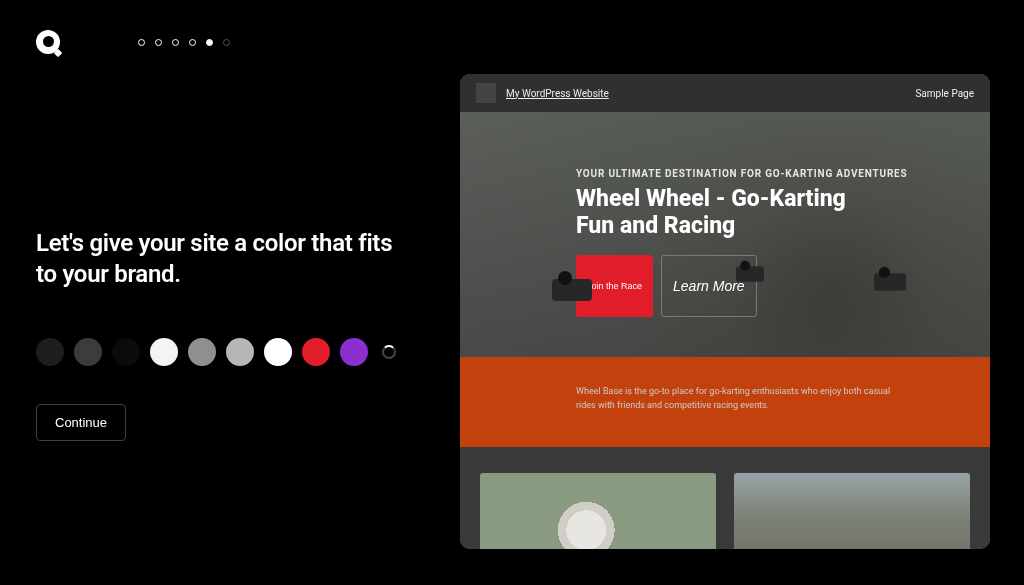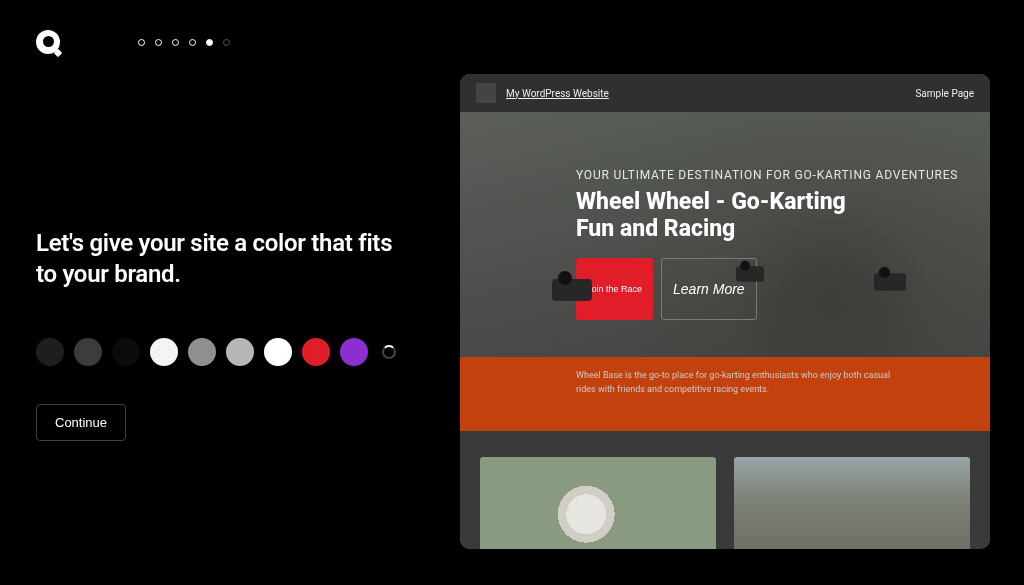--- a/index.html
+++ b/index.html
@@ -26,27 +26,27 @@
 
   
   .preview { position:absolute; right:34px; top:74px; width:530px; height:475px; background:#c2410c; border-radius:10px; overflow:hidden; }
   .preview-header { height:38px; background:#303030; display:flex; align-items:center; padding:0 16px; justify-content:space-between; }
   .site-brand { display:flex; align-items:center; gap:10px; }
   .site-thumb { width:20px; height:20px; background:#444; }
   .site-title { font-size:10px; text-decoration:underline; color:#eee; }
   .sample-link { font-size:10px; color:#eee; }
 
   .hero { height:245px; background:linear-gradient(rgba(30,30,30,0.35), rgba(30,30,30,0.55)), radial-gradient(circle at 70% 75%, #5a5a52 0%, #6d7168 25%, #747a72 50%, #7c817a 100%); position:relative; padding:56px 0 0 116px; }
-  .hero-eyebrow { font-size:12px; letter-spacing:0.8px; font-weight:400; color:#e5e5e5; }
+  .hero-eyebrow { font-size:10px; letter-spacing:0.8px; font-weight:700; color:#e5e5e5; }
   .hero-title { font-size:23px; font-weight:800; line-height:1.18; margin-top:6px; max-width:300px; }
   .hero-buttons { margin-top:16px; display:flex; gap:8px; }
   .btn-primary { background:#e11d2a; color:#fff; font-size:9px; font-weight:400; padding:6px 11px; border:none; border-radius:3px; }
   .btn-secondary { background:transparent; color:#fff; font-size:14px; font-weight:500; padding:22px 11px; border:1px solid #7a7a7a; border-radius:3px;font-style:italic; }
 
-  .subhero { padding:12px 40px 34px 116px; }
+  .subhero { padding:28px 40px 34px 116px; }
   .subhero-text { font-size:9px; color:#ccc; line-height:1.55; max-width:320px; }
 
   .cards-section { background:#3a3a3a; padding:26px 20px 0 20px; display:flex; gap:18px; height:130px; }
   .card { flex:1; background:#555; border-radius:3px; overflow:hidden; position:relative; }
   .card.left { background:radial-gradient(circle at 45% 55%, #e8e6e0 0 14%, #d0cec6 14% 20%, #8a9a80 20% 100%); }
   .card.right { background:linear-gradient(#9aa3a8, #7d8378 40%, #6b6a60); }
 
   
   .kart { position:absolute; width:40px; height:22px; background:#272727; border-radius:4px; }
   .kart::before { content:""; position:absolute; top:-8px; left:6px; width:14px; height:14px; background:#111; border-radius:50%; }

